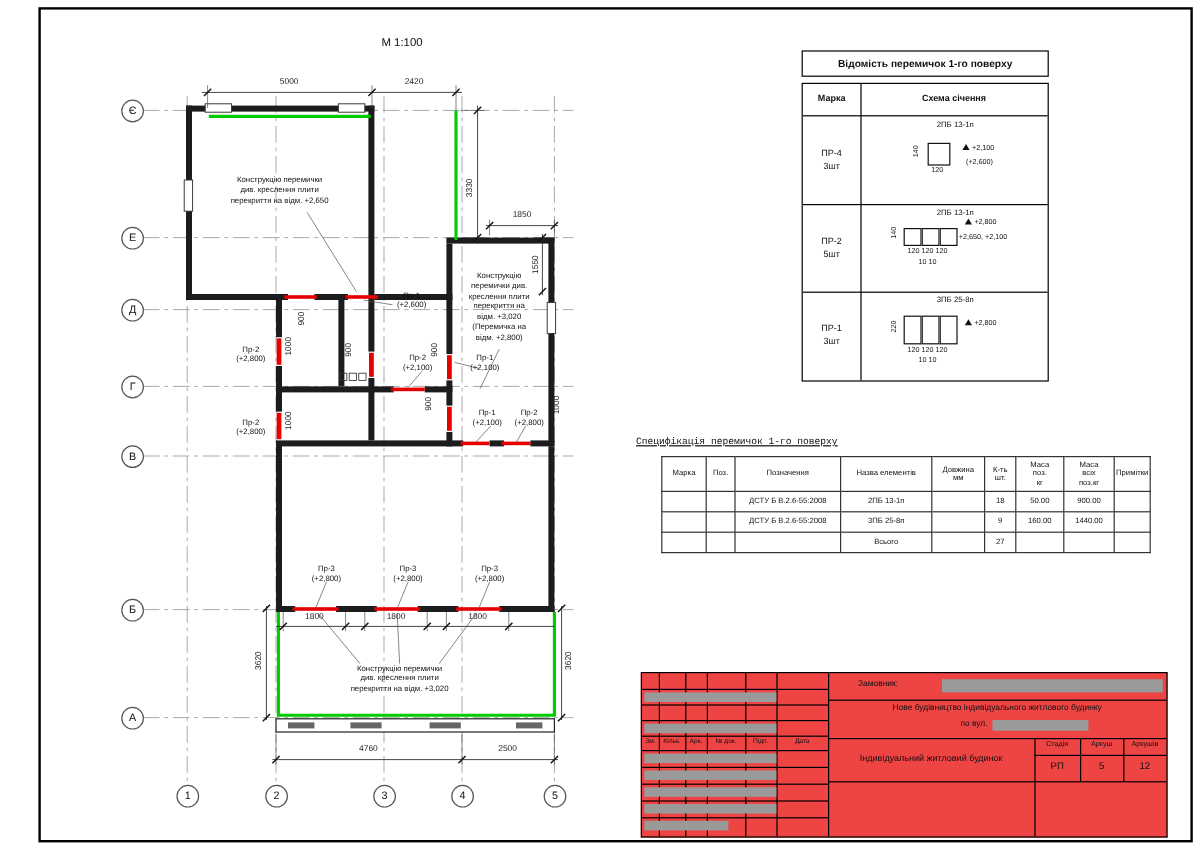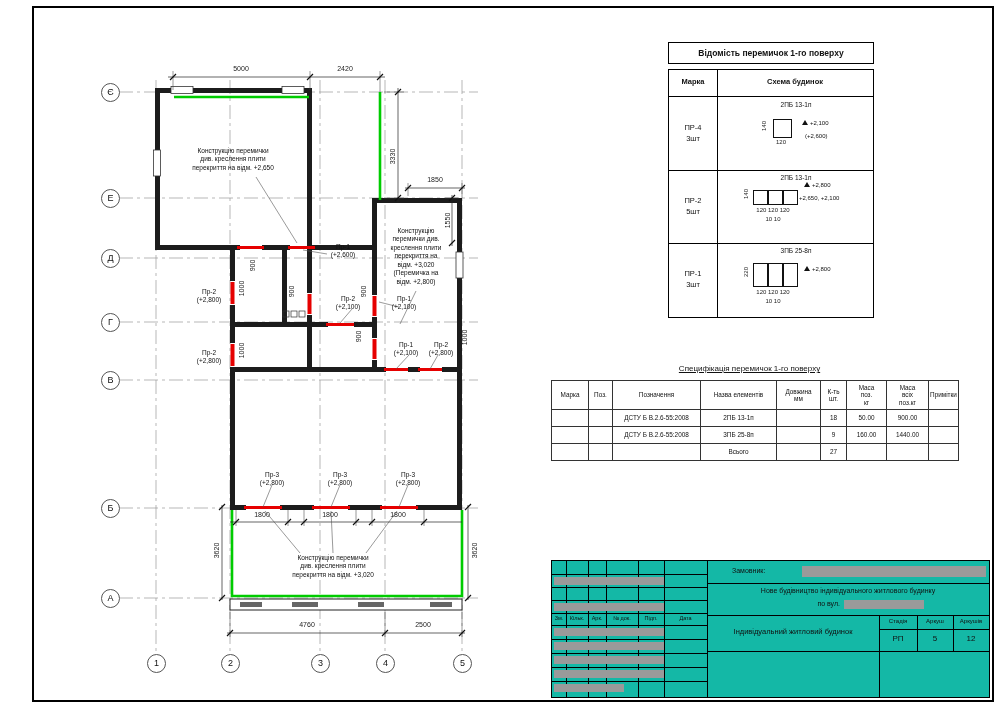--- a/index.html
+++ b/index.html
@@ -21,44 +21,45 @@
   .vid-cell{position:absolute;text-align:center;font-size:7.5px;line-height:1.3;}
   .vid-head{font-size:7.5px;font-weight:bold;}
   .sq{position:absolute;border:1.1px solid #111;background:#fff;}
   .sdim{position:absolute;width:30px;text-align:center;font-size:6px;color:#222;}
   .sdim.rot{transform:rotate(-90deg);}
   .stype{position:absolute;width:90px;text-align:center;font-size:6.5px;color:#111;}
   .elev{position:absolute;font-size:6px;color:#111;white-space:nowrap;}
   .elev::before{content:"";display:inline-block;width:0;height:0;border-left:3px solid transparent;border-right:3px solid transparent;border-bottom:5px solid #111;margin-right:2px;vertical-align:baseline;}
   .elev2{position:absolute;font-size:6px;color:#111;white-space:nowrap;}
   
-  .spec-title{position:absolute;left:546px;top:364px;width:407px;text-align:center;font-size:8px;z-index:6;}
+  .spec-title{position:absolute;left:530px;top:364px;width:407px;text-align:left;font-size:8px;z-index:6;font-family:Liberation Mono, monospace;}
   .spec-title span{text-decoration:underline;}
   table.spec{position:absolute;left:551px;top:380px;width:407px;border-collapse:collapse;z-index:6;background:#fff0;table-layout:fixed;}
   table.spec th,table.spec td{border:0.9px solid #333;font-weight:normal;font-size:6.4px;text-align:center;padding:0;white-space:pre-line;line-height:1.15;color:#111;}
   table.spec th{height:28px;}
   table.spec td{height:16px;}
   
-  .tblock{position:absolute;left:551px;top:560px;width:437px;height:136px;border:1.6px solid #000;z-index:2;background:#14b8a6;}
+  .tblock{position:absolute;left:534px;top:560px;width:437px;height:136px;border:1.6px solid #000;z-index:2;background:#ef4444;}
   .tblock .vline{position:absolute;border-left:1px solid #000;}
   .tblock .hline{position:absolute;border-top:1px solid #000;}
   .tb-text{position:absolute;font-size:6.5px;color:#111;text-align:center;}
   .redact{position:absolute;background:#9a9a9a;z-index:3;}
   .logo{position:absolute;display:flex;align-items:center;justify-content:center;}
   .logo .wbox{background:#111;color:#fff;font-size:9px;font-weight:bold;padding:1px 5px;}
   .logo .arch{font-size:9px;letter-spacing:1.5px;margin-left:4px;font-weight:600;color:#111;}
   
   .watermark{position:absolute;left:238px;top:306px;font-size:46px;font-weight:bold;letter-spacing:2px;color:#c7c7c7;opacity:0.55;z-index:5;pointer-events:none;white-space:nowrap;}
 </style>
 </head>
 <body>
 
 <div class="sheet">
   <div class="frame"></div>
 
+  <div class="plan-scale">М 1:100</div>
 
   <svg class="plan" width="1000" height="707" viewBox="0 0 1000 707">
 
     <g stroke="#9a9a9a" stroke-width="0.7" stroke-dasharray="14 4 3 4">
       <path d="M119 92 H478 M119 198 H478 M119 258 H478 M119 322 H478 M119 380 H478 M119 508 H478 M119 598 H478"></path>
       <path d="M156 80 V652 M230 80 V652 M320 80 V652 M385 80 V652 M462 80 V652"></path>
     </g>
 
     <g fill="#1c1c1c">
       <rect x="155" y="88" width="157" height="5"></rect>
@@ -219,21 +220,21 @@
 див. креслення плити
 перекриття на відм. +3,020</div>
 
   <div class="vid-titlebox">Відомість перемичок 1-го поверху</div>
   <div class="vid-table">
     <div class="vline" style="left:48px"></div>
     <div class="hline" style="top:26px"></div>
     <div class="hline" style="top:100px"></div>
     <div class="hline" style="top:173px"></div>
     <div class="vid-cell vid-head" style="left:0;top:7px;width:48px">Марка</div>
-    <div class="vid-cell vid-head" style="left:48px;top:7px;width:156px">Схема будинок</div>
+    <div class="vid-cell vid-head" style="left:48px;top:7px;width:156px">Схема січення</div>
 
     <div class="vid-cell" style="left:0;top:53px;width:48px">ПР-4</div>
     <div class="vid-cell" style="left:0;top:64px;width:48px">3шт</div>
     <div class="stype" style="left:82px;top:31px">2ПБ 13-1п</div>
     <div class="sq" style="left:104px;top:49px;width:17px;height:17px"></div>
     <div class="sdim rot" style="left:80px;top:53px">140</div>
     <div class="sdim" style="left:97px;top:69px">120</div>
     <div class="elev" style="left:133px;top:50px">+2,100</div>
     <div class="elev2" style="left:136px;top:63px">(+2,600)</div>
 

